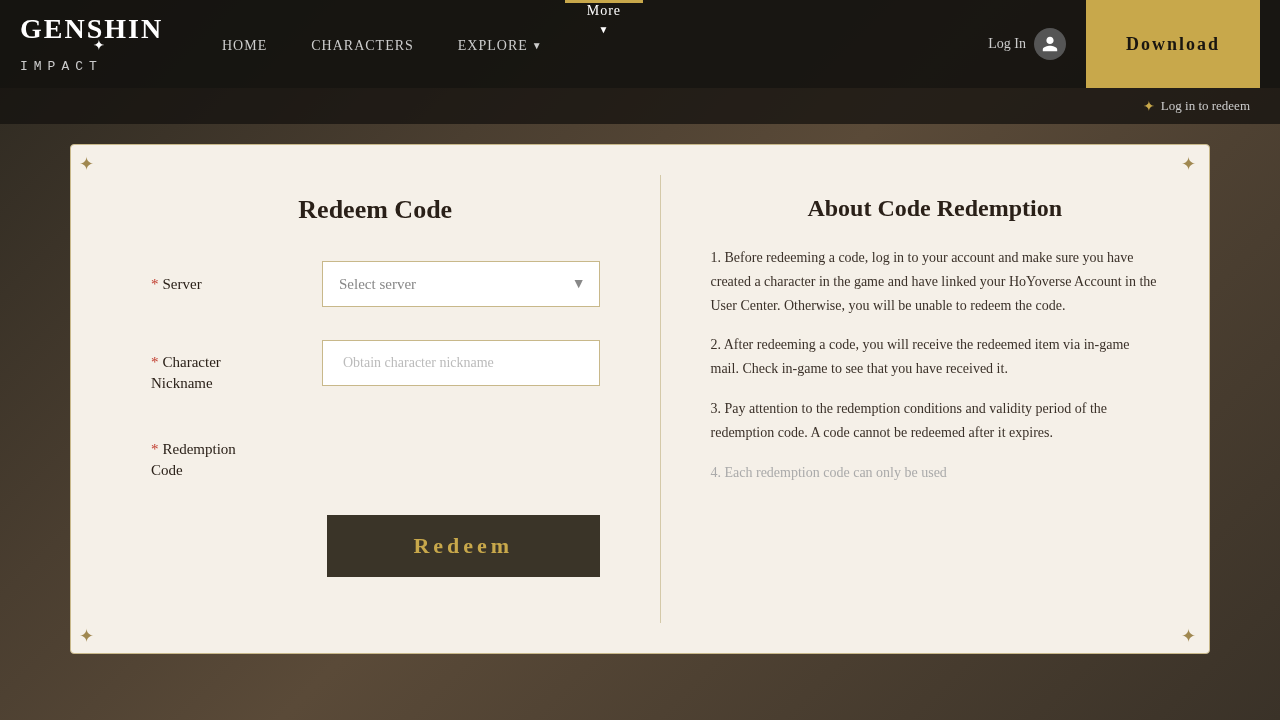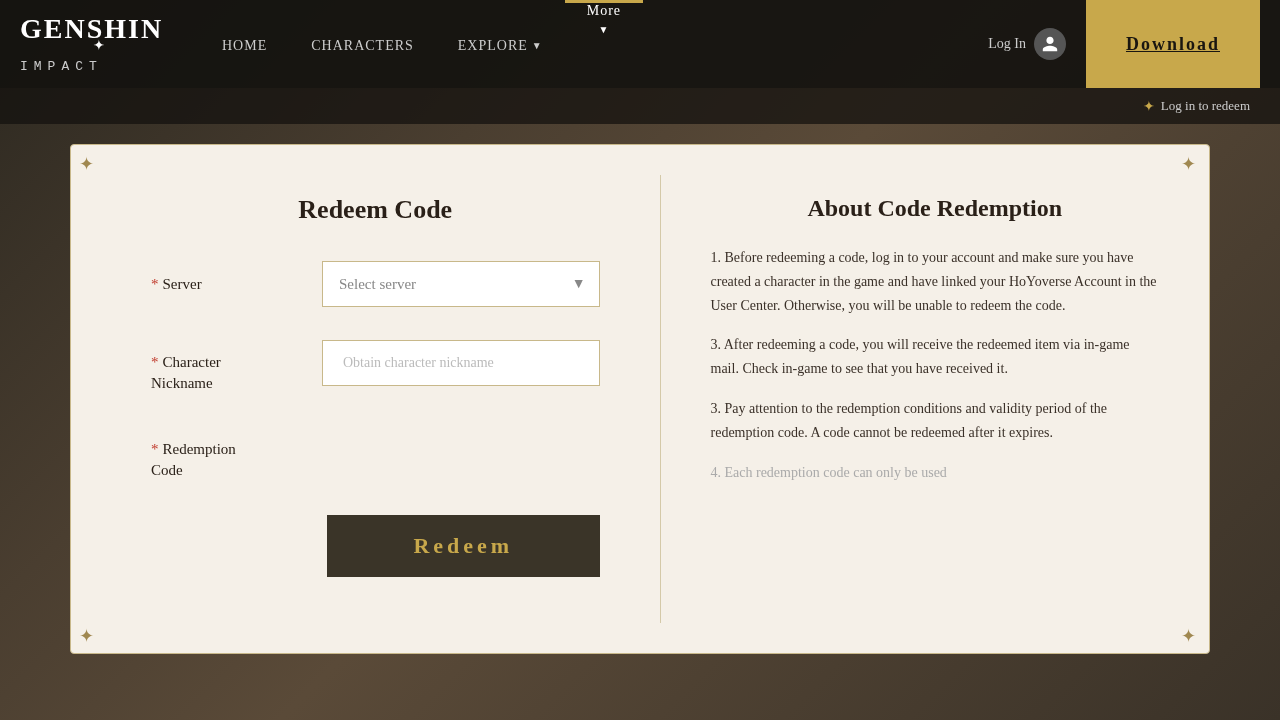--- a/index.html
+++ b/index.html
@@ -145,21 +145,20 @@
       color: #1a1610;
       font-size: 18px;
       font-weight: bold;
       letter-spacing: 2px;
       padding: 0 40px;
       height: 88px;
       display: flex;
       align-items: center;
       cursor: pointer;
       font-family: 'Georgia', serif;
-      text-decoration: underline;
     }
 
     
     .login-redeem-bar {
       position: relative;
       z-index: 9;
       background: rgba(20,18,15,0.75);
       height: 36px;
       display: flex;
       align-items: center;
@@ -448,19 +447,19 @@
       <div class="form-row" style="margin-top:8px;">
         <div style="width:176px; flex-shrink:0;"></div>
         <button class="redeem-btn">Redeem</button>
       </div>
     </div>
 
     <div class="info-section">
       <div class="info-title">About Code Redemption</div>
       <div class="info-text">
         <p>1. Before redeeming a code, log in to your account and make sure you have created a character in the game and have linked your HoYoverse Account in the User Center. Otherwise, you will be unable to redeem the code.</p>
-        <p>3. After redeeming a code, you will receive the redeemed item via in-game mail. Check in-game to see that you have received it.</p>
+        <p>2. After redeeming a code, you will receive the redeemed item via in-game mail. Check in-game to see that you have received it.</p>
         <p>3. Pay attention to the redemption conditions and validity period of the redemption code. A code cannot be redeemed after it expires.</p>
         <p class="faded">4. Each redemption code can only be used</p>
       </div>
     </div>
   </div>
 </div>
 
 </body></html>

